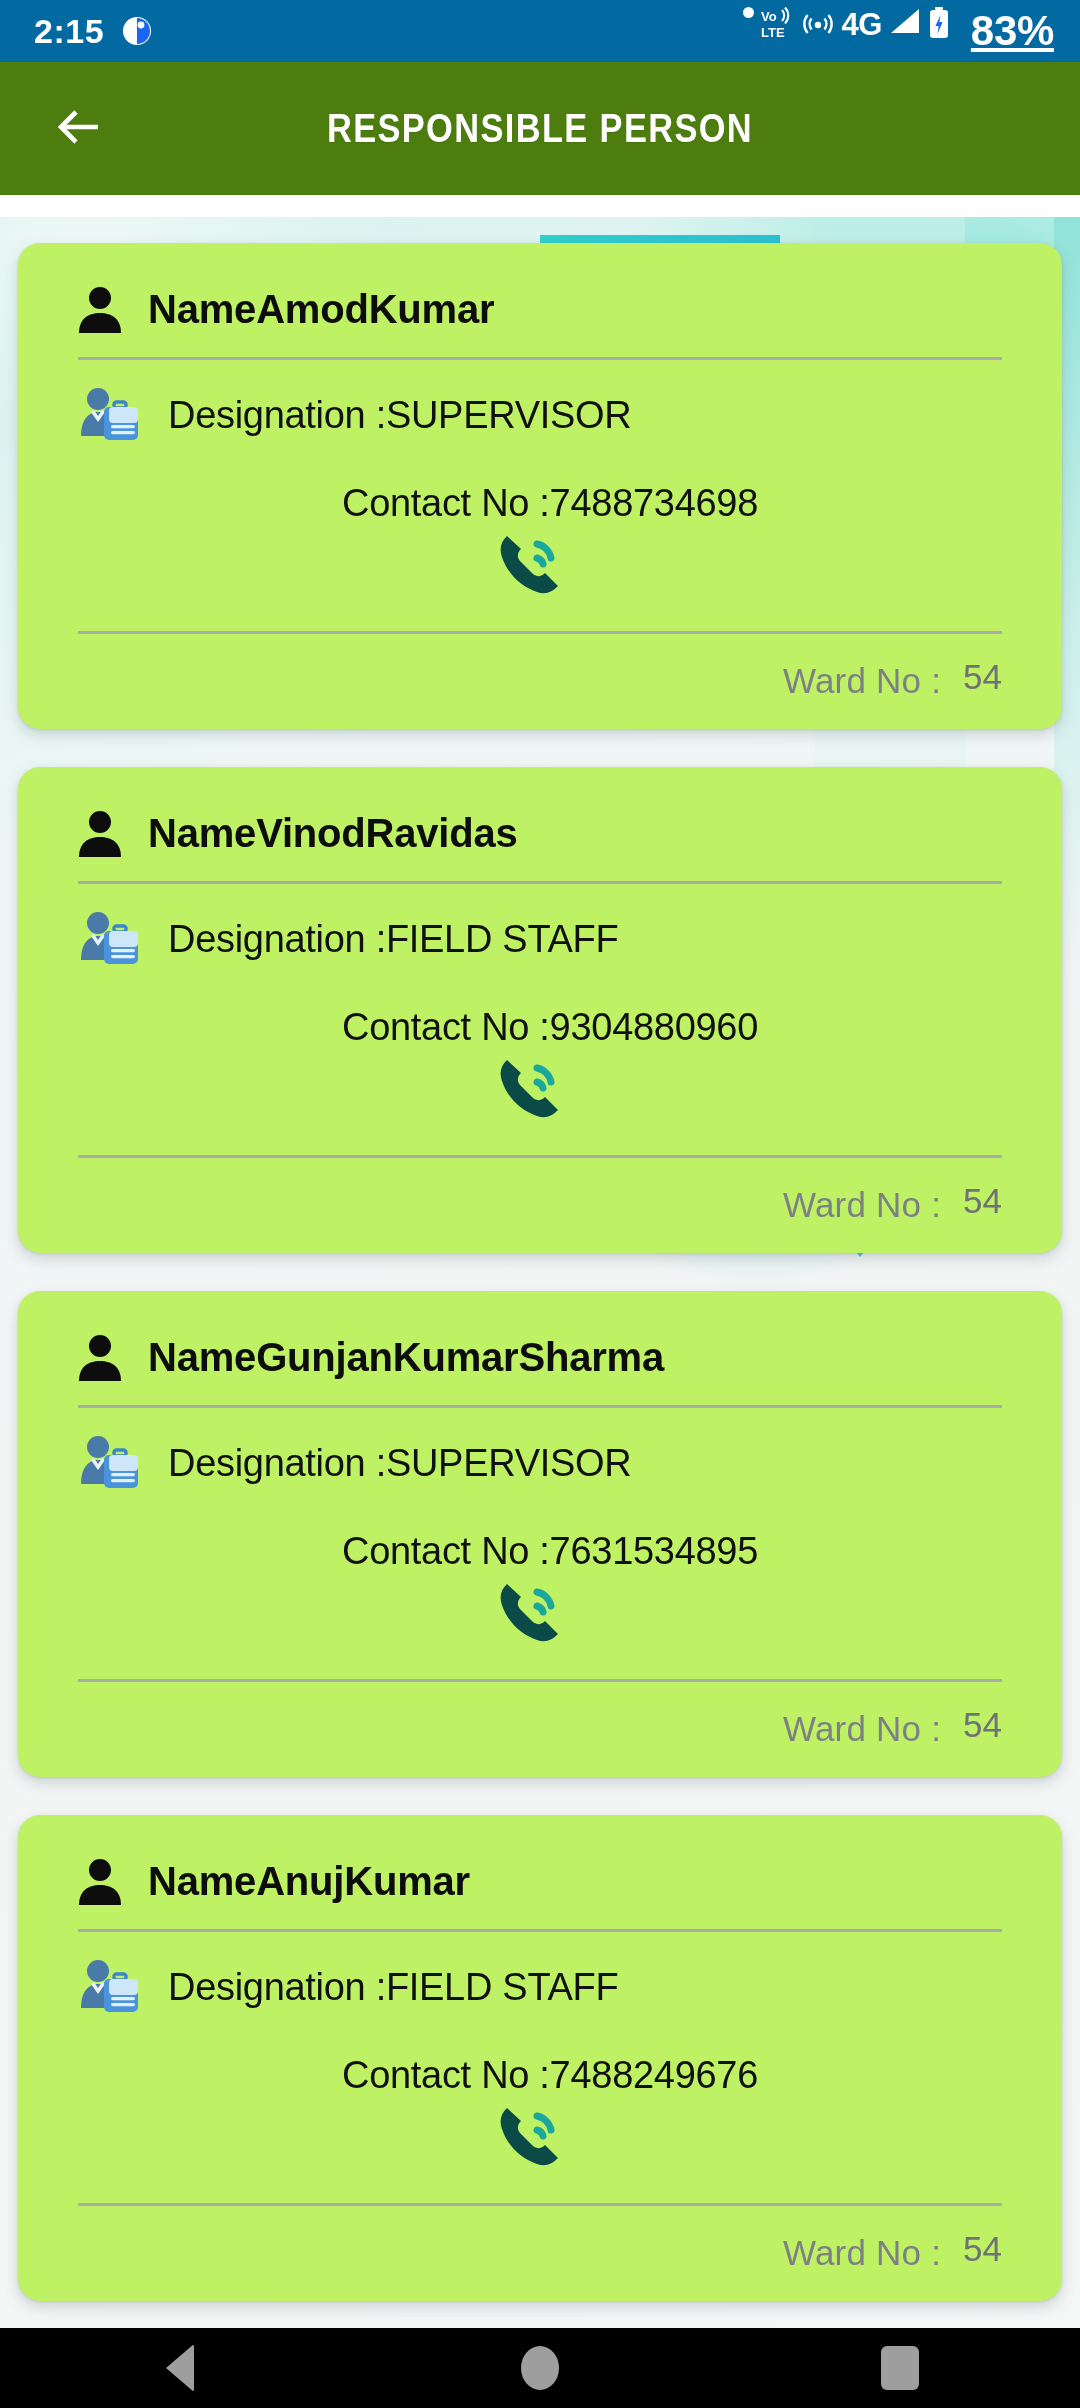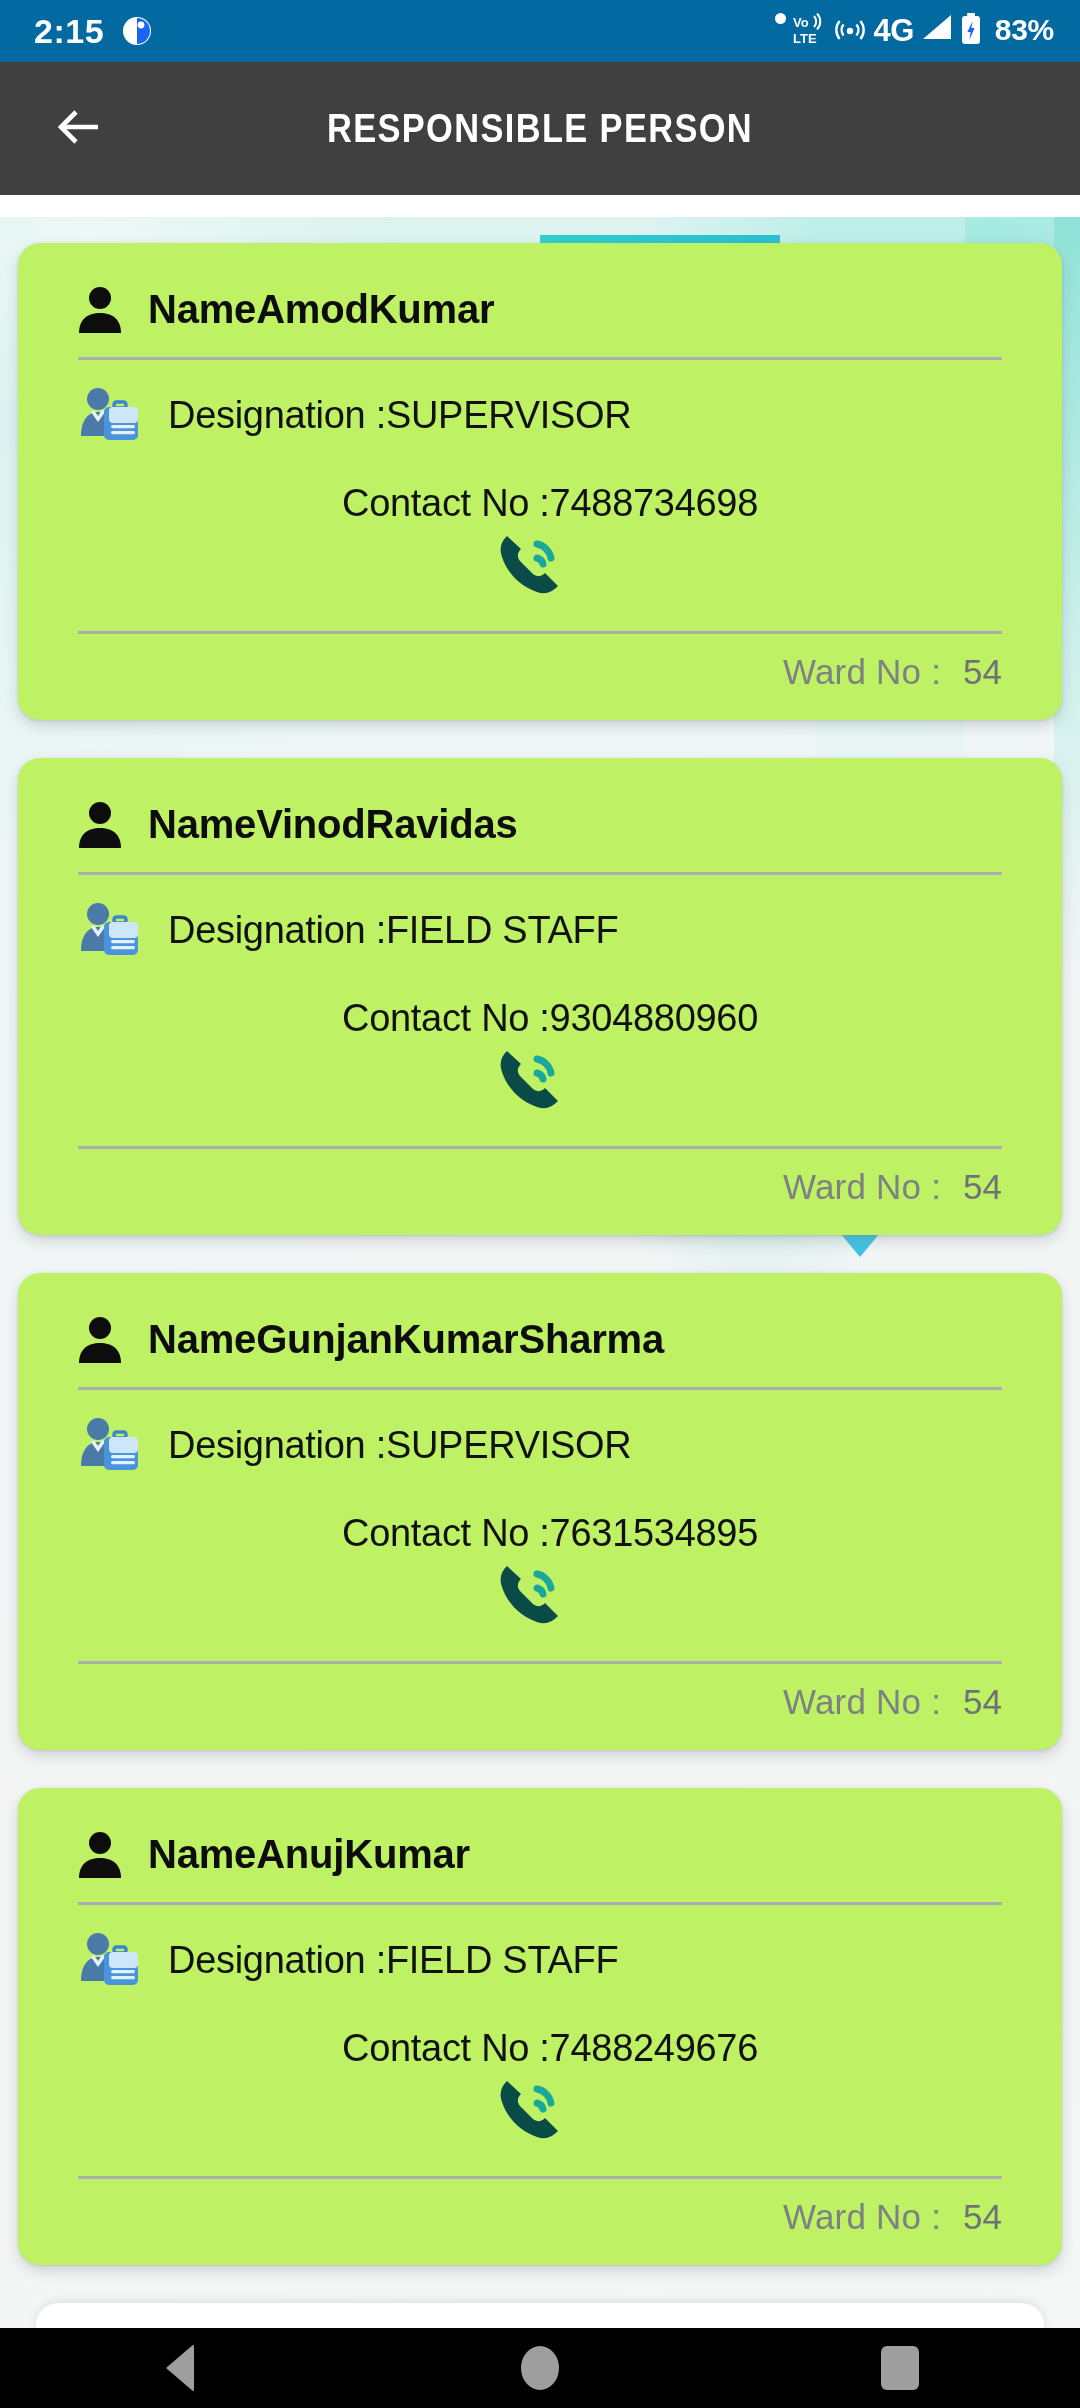--- a/index.html
+++ b/index.html
@@ -24,26 +24,26 @@
     font-family:"Liberation Sans", sans-serif;
   }
   .sb-right{ display:flex; align-items:flex-start; gap:7px; }
   .dnd-icon{ width:30px; height:30px; }
   .dot-icon{ width:11px; height:11px; border-radius:50%; background:#fff; }
   .volte-icon{ width:34px; height:32px; }
   .hotspot-icon{ width:32px; height:32px; }
   .net-label{ color:#fff; font-size:31px; font-weight:700; letter-spacing:-0.5px; }
   .signal-icon{ width:32px; height:28px; }
   .battery-icon{ width:22px; height:32px; }
-  .batt-pct{ color:#fff; font-size:30px; font-weight:700; letter-spacing:-0.3px; margin-left:6px;}
+  .batt-pct{ color:#fff; font-size:42px; font-weight:700; letter-spacing:-0.3px; margin-left:14px;text-decoration:underline;}
 
   
   .app-bar{
     position:absolute; top:62px; left:0; width:1080px; height:133px;
-    background:#404040;
+    background:#4d7c0f;
     display:flex; align-items:center;
   }
   .back-btn{
     width:112px; height:112px; margin-left:24px;
     display:flex; align-items:center; justify-content:center;
     cursor:pointer; border-radius:50%;
   }
   .app-title{
     flex:1;
     color:#ffffff;
@@ -144,21 +144,21 @@
   .call-btn{
     width:92px; height:80px; margin-right:40px;
     display:flex; align-items:center; justify-content:center;
     cursor:pointer;
   }
 
   .row-ward{
     display:flex; align-items:center; justify-content:flex-end;
     padding:18px 60px 28px 60px;
   }
-  .ward-label{ font-size:35px; color:#7d8183; letter-spacing:0.2px; }
+  .ward-label{ font-size:35px; color:#7d8183; letter-spacing:0.2px;margin-top:9px; }
   .ward-value{ font-size:35px; color:#6f7375; margin-left:22px; }
 
   .partial-card{
     background:#ffffff;
     border-radius:22px 22px 0 0;
     box-shadow:0 -2px 10px rgba(120,135,140,0.18);
     height:48px;
     margin:0 18px;
   }
 

